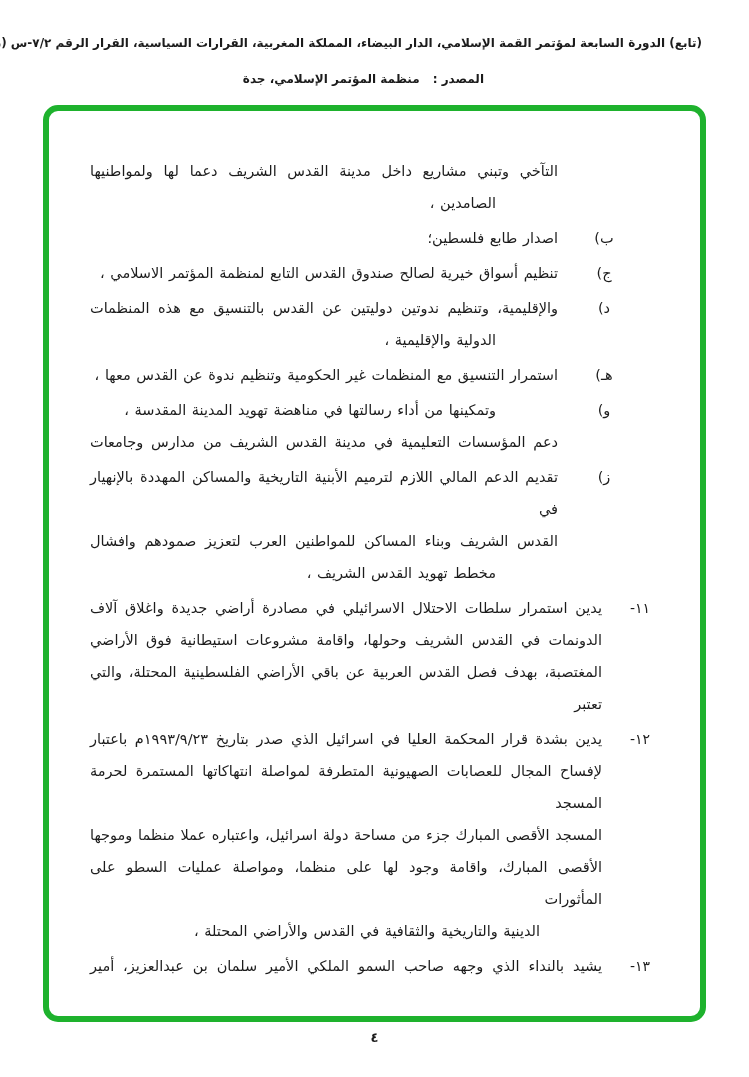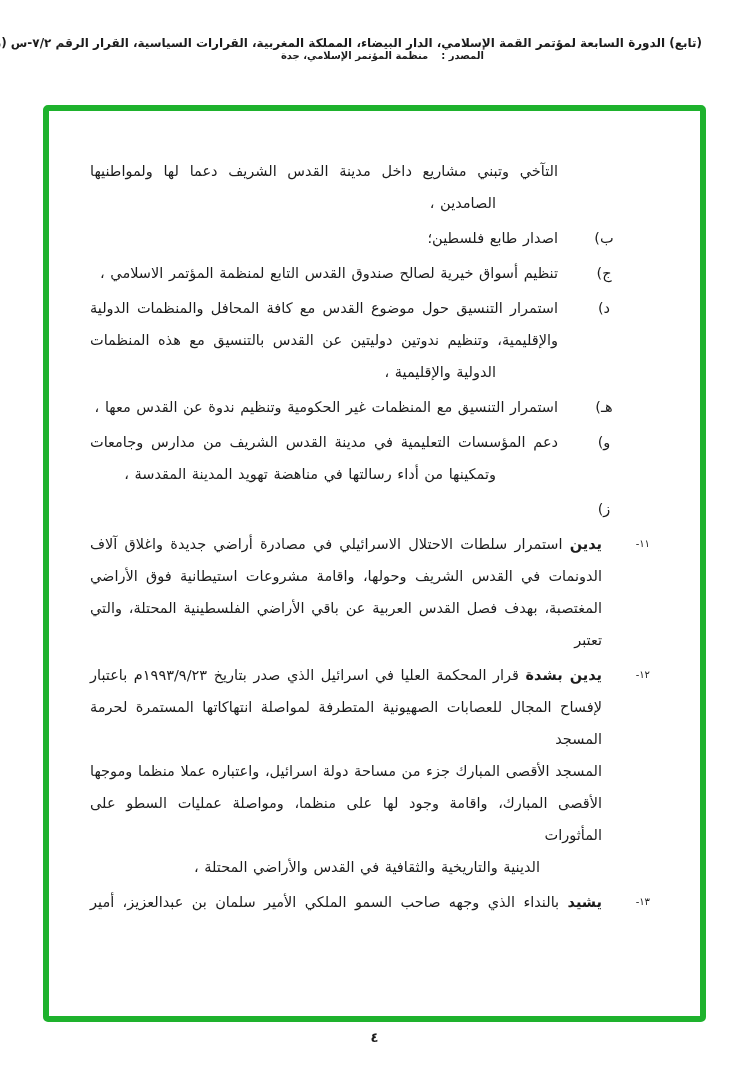--- a/index.html
+++ b/index.html
@@ -8,44 +8,44 @@
     font-family:"DejaVu Sans","Liberation Sans",sans-serif;
     color:#1c1c1c;direction:rtl;overflow:hidden;
   }
   
   .hdr{
     position:absolute;top:36px;right:47px;left:40px;
     text-align:right;font-weight:bold;font-size:12px;line-height:15px;
     white-space:nowrap;
   }
   .src{
-    position:absolute;top:50px;right:265px;
-    font-weight:bold;font-size:10px;white-space:nowrap;
+    position:absolute;top:72px;right:265px;
+    font-weight:bold;font-size:12px;white-space:nowrap;
   }
   .src .src-label{margin-left:13px;}
   
   .frame{
     position:absolute;top:105px;right:43px;width:663px;height:917px;
-    box-sizing:border-box;border-radius:5px;
+    box-sizing:border-box;border-radius:15px;
     padding:44px 50px 0 41px;
   }
   
   .row{display:flex;margin-bottom:3px;}
   .marker-col{width:92px;flex:0 0 92px;text-align:center;font-size:14.5px;line-height:32px;}
-  .num-col{width:48px;flex:0 0 48px;text-align:right;font-size:10px;line-height:32px;}
+  .num-col{width:48px;flex:0 0 48px;text-align:right;font-size:14px;line-height:32px;}
   .text-col{flex:1 1 auto;min-width:0;}
   .num-row{margin-top:3px;}
   .tline{
     font-size:14.5px;line-height:32px;
     text-align:justify;text-align-last:justify;
     word-spacing:1px;
   }
   .tline-last{text-align-last:right;}
   .indent{margin-left:0;margin-right:62px;}
-  .lead{font-weight:bold;}
+  .lead{font-weight:normal;}
   
   .pagenum{
     position:absolute;top:1030px;left:0;right:0;
     text-align:center;font-size:13px;font-weight:bold;
   }
 </style>
 </head>
 <body>
 
 <div class="hdr">(تابع) الدورة السابعة لمؤتمر القمة الإسلامي، الدار البيضاء، المملكة المغربية، القرارات السياسية، القرار الرقم ٧/٢-س (ق.أ)</div>
@@ -70,40 +70,44 @@
       </div>
       <div class="row">
         <div class="marker-col">ج)</div>
         <div class="text-col">
           <div class="tline tline-last">تنظيم أسواق خيرية لصالح صندوق القدس التابع لمنظمة المؤتمر الاسلامي ،</div>
         </div>
       </div>
       <div class="row">
         <div class="marker-col">د)</div>
         <div class="text-col">
-          <div class="tline">استمرار التنسيق حول موضوع القدس مع كافة المحافل والمنظمات الدولية</div>
           <div class="tline">والإقليمية، وتنظيم ندوتين دوليتين عن القدس بالتنسيق مع هذه المنظمات</div>
           <div class="tline tline-last indent">الدولية والإقليمية ،</div>
         </div>
       </div>
       <div class="row">
         <div class="marker-col">هـ)</div>
         <div class="text-col">
           <div class="tline tline-last">استمرار التنسيق مع المنظمات غير الحكومية وتنظيم ندوة عن القدس معها ،</div>
         </div>
       </div>
       <div class="row">
         <div class="marker-col">و)</div>
         <div class="text-col">
+          <div class="tline tline-last indent">وتمكينها من أداء رسالتها في مناهضة تهويد المدينة المقدسة ،</div>
           <div class="tline">دعم المؤسسات التعليمية في مدينة القدس الشريف من مدارس وجامعات</div>
-          <div class="tline tline-last indent">وتمكينها من أداء رسالتها في مناهضة تهويد المدينة المقدسة ،</div>
         </div>
       </div>
       <div class="row">
         <div class="marker-col">ز)</div>
+        <div class="text-col">
+          <div class="tline">تقديم الدعم المالي اللازم لترميم الأبنية التاريخية والمساكن المهددة بالإنهيار في</div>
+          <div class="tline">القدس الشريف وبناء المساكن للمواطنين العرب لتعزيز صمودهم وافشال</div>
+          <div class="tline tline-last indent">مخطط تهويد القدس الشريف ،</div>
+        </div>
       </div>
       <div class="row num-row">
         <div class="num-col">١١-</div>
         <div class="text-col">
           <div class="tline"><span class="lead">يدين</span> استمرار سلطات الاحتلال الاسرائيلي في مصادرة أراضي جديدة واغلاق آلاف</div>
           <div class="tline">الدونمات في القدس الشريف وحولها، واقامة مشروعات استيطانية فوق الأراضي</div>
           <div class="tline">المغتصبة، بهدف فصل القدس العربية عن باقي الأراضي الفلسطينية المحتلة، والتي تعتبر</div>
         </div>
       </div>
       <div class="row num-row">

